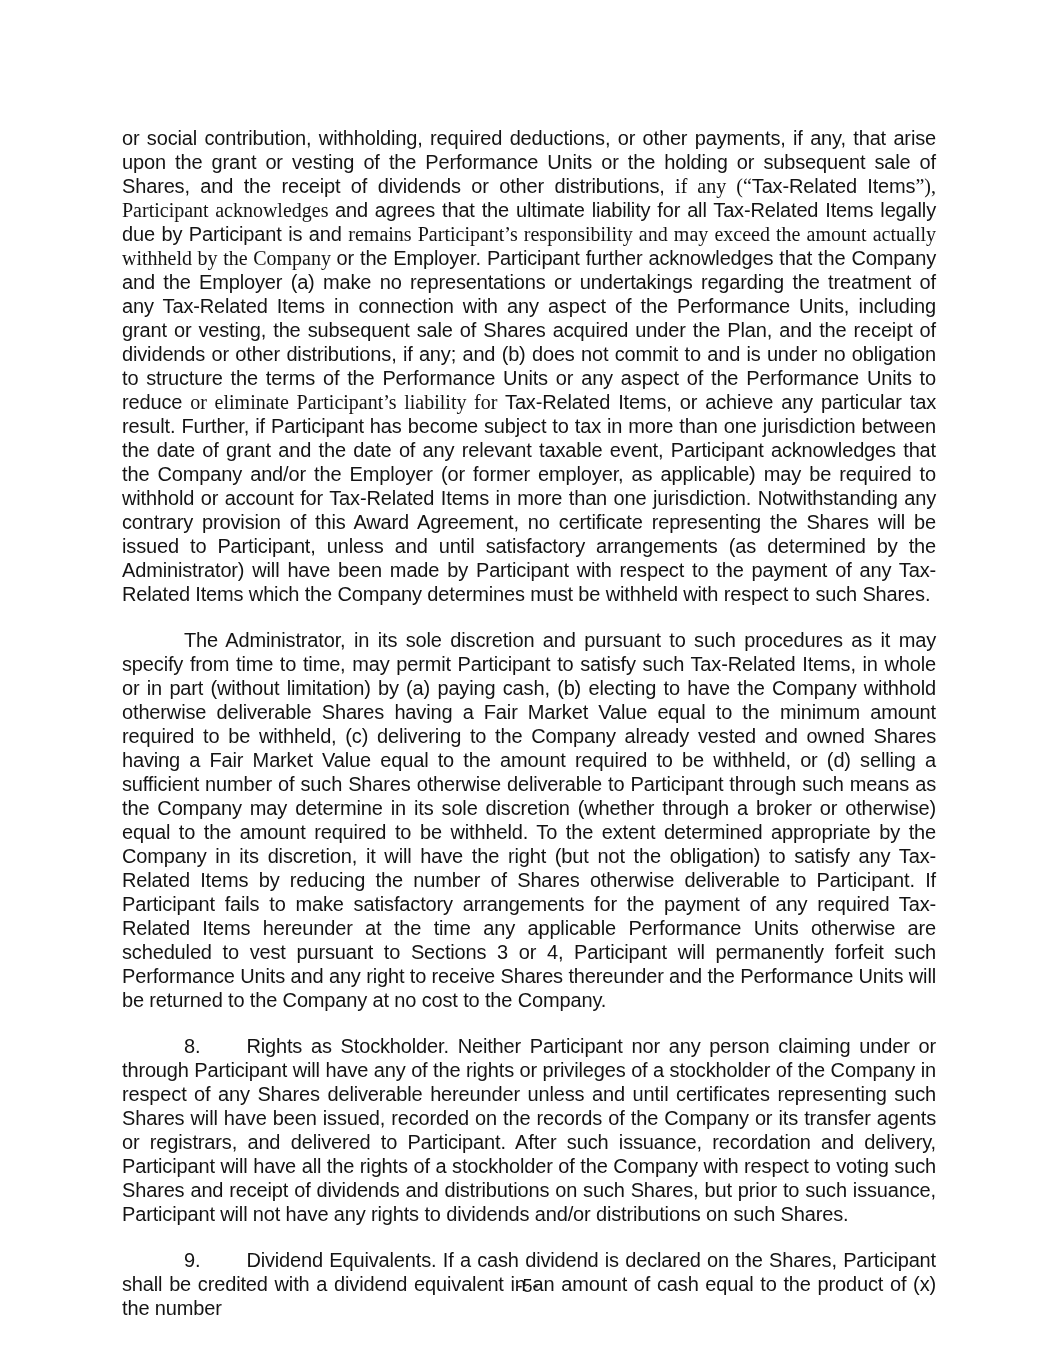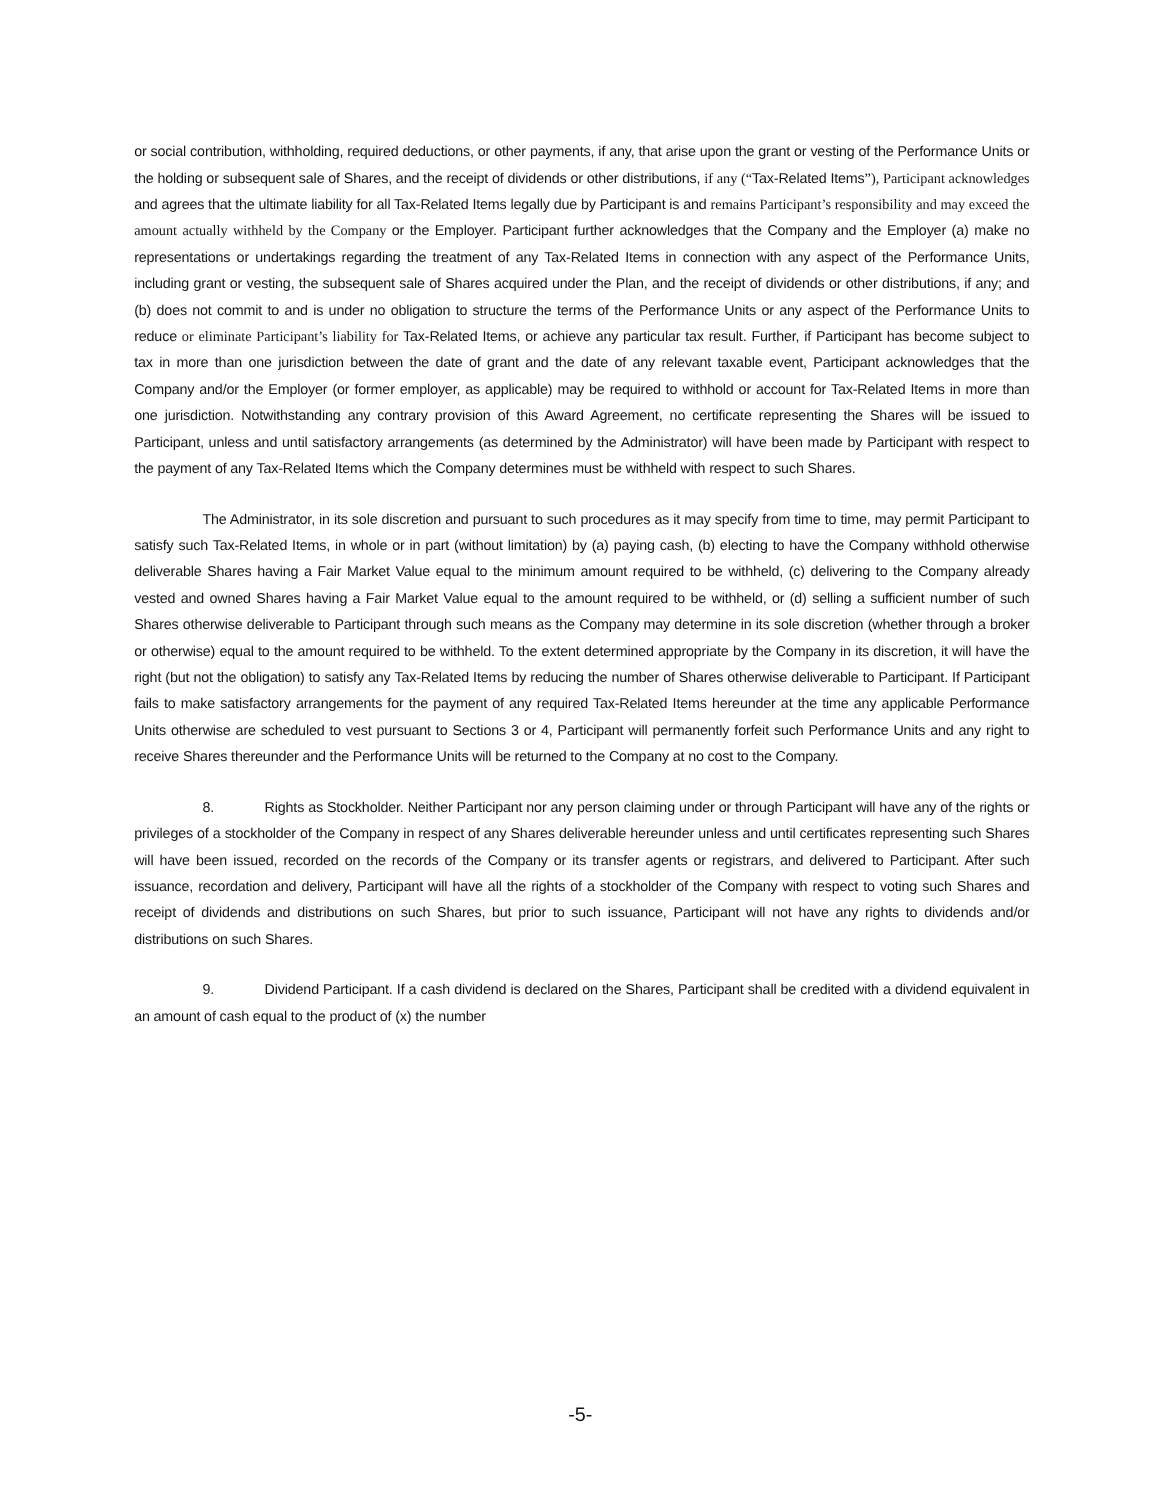--- a/index.html
+++ b/index.html
@@ -18,21 +18,21 @@
     background: #ffffff;
   }
   .text-block {
     position: absolute;
     left: 122px;
     top: 126px;
     width: 814px;
   }
   .para {
     font-family: "Liberation Sans", sans-serif;
-    font-size: 13px;
+    font-size: 20px;
     line-height: 24px;
     text-align: justify;
     color: #141414;
     letter-spacing: -0.15px;
     margin: 0 0 22px 0;
   }
   .para.indent { text-indent: 62px; }
   .run.serif {
     font-family: "Liberation Serif", serif;
     letter-spacing: 0;
@@ -57,16 +57,16 @@
   }
 </style>
 </head>
 <body>
 
 <div class="page">
   <div class="text-block">
       <p class="para"><span class="run sans">or social contribution, withholding, required deductions, or other payments, if any, that arise upon the grant or vesting of the Performance Units or the holding or subsequent sale of Shares, and the receipt of dividends or other distributions, </span><span class="run serif">if any (“</span><span class="run sans">Tax-Related Items</span><span class="run serif">”), Participant acknowledges </span><span class="run sans">and agrees that the ultimate liability for all Tax-Related Items legally due by Participant is and </span><span class="run serif">remains Participant’s responsibility and may exceed the amount actually withheld by the Company </span><span class="run sans">or the Employer.  Participant further acknowledges that the Company and the Employer (a) make no representations or undertakings regarding the treatment of any Tax-Related Items in connection with any aspect of the Performance Units, including grant or vesting, the subsequent sale of Shares acquired under the Plan, and the receipt of dividends or other distributions, if any; and (b) does not commit to and is under no obligation to structure the terms of the Performance Units or any aspect of the Performance Units to reduce </span><span class="run serif">or eliminate Participant’s liability for </span><span class="run sans">Tax-Related Items, or achieve any particular tax result.  Further, if Participant has become subject to tax in more than one jurisdiction between the date of grant and the date of any relevant taxable event, Participant acknowledges that the Company and/or the Employer (or former employer, as applicable) may be required to withhold or account for Tax-Related Items in more than one jurisdiction. Notwithstanding any contrary provision of this Award Agreement, no certificate representing the Shares will be issued to Participant, unless and until satisfactory arrangements (as determined by the Administrator) will have been made by Participant with respect to the payment of any Tax-Related Items which the Company determines must be withheld with respect to such Shares.</span></p>
       <p class="para indent"><span class="run sans">The Administrator, in its sole discretion and pursuant to such procedures as it may specify from time to time, may permit Participant to satisfy such Tax-Related Items, in whole or in part (without limitation) by (a) paying cash, (b) electing to have the Company withhold otherwise deliverable Shares having a Fair Market Value equal to the minimum amount required to be withheld, (c) delivering to the Company already vested and owned Shares having a Fair Market Value equal to the amount required to be withheld, or (d) selling a sufficient number of such Shares otherwise deliverable to Participant through such means as the Company may determine in its sole discretion (whether through a broker or otherwise) equal to the amount required to be withheld. To the extent determined appropriate by the Company in its discretion, it will have the right (but not the obligation) to satisfy any Tax-Related Items by reducing the number of Shares otherwise deliverable to Participant.  If Participant fails to make satisfactory arrangements for the payment of any required Tax-Related Items hereunder at the time any applicable Performance Units otherwise are scheduled to vest pursuant to Sections 3 or 4, Participant will permanently forfeit such Performance Units and any right to receive Shares thereunder and the Performance Units will be returned to the Company at no cost to the Company.</span></p>
       <p class="para indent"><span class="secnum">8.</span><span class="tabgap"></span><span class="heading">Rights as Stockholder</span><span class="run sans">.  Neither Participant nor any person claiming under or through Participant will have any of the rights or privileges of a stockholder of the Company in respect of any Shares deliverable hereunder unless and until certificates representing such Shares will have been issued, recorded on the records of the Company or its transfer agents or registrars, and delivered to Participant.  After such issuance, recordation and delivery, Participant will have all the rights of a stockholder of the Company with respect to voting such Shares and receipt of dividends and distributions on such Shares, but prior to such issuance, Participant will not have any rights to dividends and/or distributions on such Shares.</span></p>
-      <p class="para indent"><span class="secnum">9.</span><span class="tabgap"></span><span class="heading">Dividend Participant</span><span class="run sans">.  If a cash dividend is declared on the Shares, Participant shall be credited with a dividend equivalent in an amount of cash equal to the product of (x) the number</span></p>
+      <p class="para indent"><span class="secnum">9.</span><span class="tabgap"></span><span class="heading">Dividend Equivalents</span><span class="run sans">.  If a cash dividend is declared on the Shares, Participant shall be credited with a dividend equivalent in an amount of cash equal to the product of (x) the number</span></p>
     </div>
   <div class="page-number">-5-</div>
 </div>
 
 </body></html>

